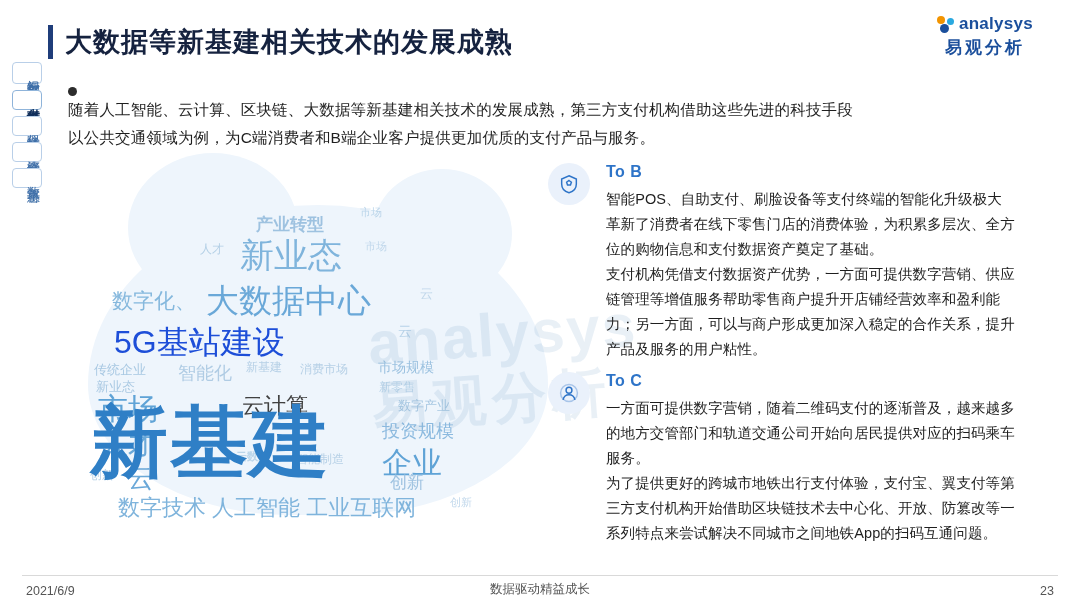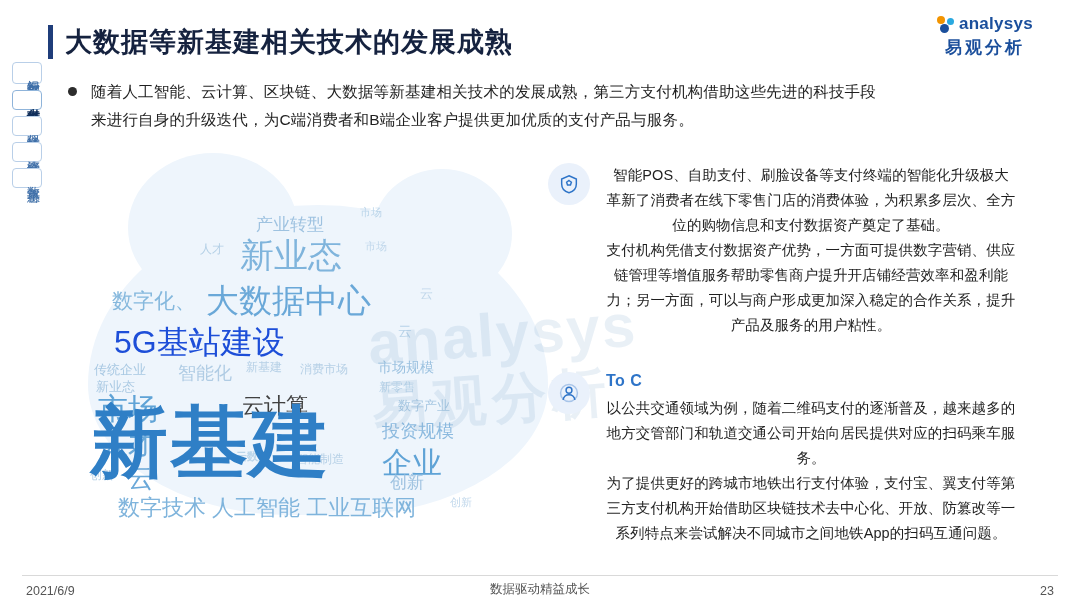--- a/index.html
+++ b/index.html
@@ -110,20 +110,21 @@
     border-color: #8fb4da;
   }
 
   
   .bullet-block {
     position: absolute;
     left: 68px;
     top: 78px;
     width: 948px;
     display: flex;
+    flex-direction: column;
   }
   .bullet-dot {
     width: 9px;
     height: 9px;
     border-radius: 50%;
     background: #2c2c2c;
     margin-top: 9px;
     margin-right: 14px;
     flex: 0 0 auto;
   }
@@ -219,21 +220,20 @@
     font-size: 16px;
     font-weight: bold;
     margin-bottom: 6px;
     letter-spacing: .5px;
   }
   .panel-p {
     font-size: 14.5px;
     line-height: 25px;
     color: #1f1f1f;
     letter-spacing: .1px;
-    text-align: center;
   }
 
   #panel-tob { left: 548px; top: 163px; }
   #panel-toc { left: 548px; top: 372px; }
 
   
   .footer-line {
     position: absolute;
     left: 22px;
     right: 22px;
@@ -290,28 +290,28 @@
   <div class="side-tab active">支付科技</div>
   <div class="side-tab">保险科技</div>
   <div class="side-tab">资管科技</div>
   <div class="side-tab">数字普惠</div>
 </div>
 
 <div class="bullet-block">
   <div class="bullet-dot"></div>
   <div class="bullet-text">
     <div>随着人工智能、云计算、区块链、大数据等新基建相关技术的发展成熟，第三方支付机构借助这些先进的科技手段</div>
-    <div>来进行自身的升级迭代，为C端消费者和B端企业客户提供更加优质的支付产品与服务。</div>
+    <div>以公共交通领域为例，为C端消费者和B端企业客户提供更加优质的支付产品与服务。</div>
   </div>
 </div>
 
 <div class="cloud-area">
   <div class="cloud-shape"></div>
   <div id="cloud-words">
-      <div class="cloud-word" style="left: 196px; top: 38px; font-size: 17px; color: rgb(158, 194, 224); font-weight: normal;">产业转型</div>
+      <div class="cloud-word" style="left: 196px; top: 38px; font-size: 17px; color: rgb(158, 194, 224); font-weight: bold;">产业转型</div>
       <div class="cloud-word" style="left: 300px; top: 30px; font-size: 11px; color: rgb(188, 214, 234); font-weight: normal;">市场</div>
       <div class="cloud-word" style="left: 180px; top: 58px; font-size: 34px; color: rgb(127, 180, 220); font-weight: normal;">新业态</div>
       <div class="cloud-word" style="left: 140px; top: 66px; font-size: 12px; color: rgb(180, 208, 230); font-weight: normal;">人才</div>
       <div class="cloud-word" style="left: 305px; top: 64px; font-size: 11px; color: rgb(195, 217, 236); font-weight: normal;">市场</div>
       <div class="cloud-word" style="left: 146px; top: 104px; font-size: 33px; color: rgb(106, 168, 216); font-weight: normal;">大数据中心</div>
       <div class="cloud-word" style="left: 52px; top: 112px; font-size: 21px; color: rgb(133, 184, 221); font-weight: normal;">数字化、</div>
       <div class="cloud-word" style="left: 360px; top: 110px; font-size: 13px; color: rgb(192, 215, 234); font-weight: normal;">云</div>
       <div class="cloud-word" style="left: 54px; top: 146px; font-size: 32px; color: #1d4ed8; font-weight: normal;">5G基站建设</div>
       <div class="cloud-word" style="left: 338px; top: 148px; font-size: 14px; color: rgb(184, 211, 232); font-weight: normal;">云</div>
       <div class="cloud-word" style="left: 34px; top: 186px; font-size: 13px; color: rgb(168, 200, 226); font-weight: normal;">传统企业</div>
@@ -344,36 +344,37 @@
 </div>
 
 <div class="panel" id="panel-tob">
   <div class="panel-icon">
     <svg width="22" height="22" viewBox="0 0 24 24" fill="none" stroke="#2e74c8" stroke-width="1.6">
       <path d="M12 3 L20 6.5 V12 C20 17 16.4 20.4 12 21.5 C7.6 20.4 4 17 4 12 V6.5 Z"></path>
       <path d="M12 8.2 L14.6 10.1 L13.6 13.2 H10.4 L9.4 10.1 Z"></path>
     </svg>
   </div>
   <div class="panel-body">
+    <div class="panel-title">To B</div>
     <div class="panel-p">智能POS、自助支付、刷脸设备等支付终端的智能化升级极大革新了消费者在线下零售门店的消费体验，为积累多层次、全方位的购物信息和支付数据资产奠定了基础。</div>
     <div class="panel-p">支付机构凭借支付数据资产优势，一方面可提供数字营销、供应链管理等增值服务帮助零售商户提升开店铺经营效率和盈利能力；另一方面，可以与商户形成更加深入稳定的合作关系，提升产品及服务的用户粘性。</div>
   </div>
 </div>
 
 <div class="panel" id="panel-toc">
   <div class="panel-icon">
     <svg width="22" height="22" viewBox="0 0 24 24" fill="none" stroke="#2e74c8" stroke-width="1.6">
       <circle cx="12" cy="9" r="3.2"></circle>
       <path d="M5.5 19.5 C6.3 15.8 8.9 14 12 14 C15.1 14 17.7 15.8 18.5 19.5"></path>
       <circle cx="12" cy="12" r="9.2" stroke-opacity="0.35"></circle>
     </svg>
   </div>
   <div class="panel-body">
     <div class="panel-title">To C</div>
-    <div class="panel-p">以公共交通领域为例，随着二维码支付的逐渐普及，越来越多的地方交管部门和轨道交通公司开始向居民提供对应的扫码乘车服务。</div>
+    <div class="panel-p">一方面可提供数字营销，随着二维码支付的逐渐普及，越来越多的地方交管部门和轨道交通公司开始向居民提供对应的扫码乘车服务。</div>
     <div class="panel-p">为了提供更好的跨城市地铁出行支付体验，支付宝、翼支付等第三方支付机构开始借助区块链技术去中心化、开放、防篡改等一系列特点来尝试解决不同城市之间地铁App的扫码互通问题。</div>
   </div>
 </div>
 
 <div class="footer-line"></div>
 <div class="footer-left">2021/6/9</div>
 <div class="footer-center">数据驱动精益成长</div>
 <div class="footer-right">23</div>
 
 </body></html>

